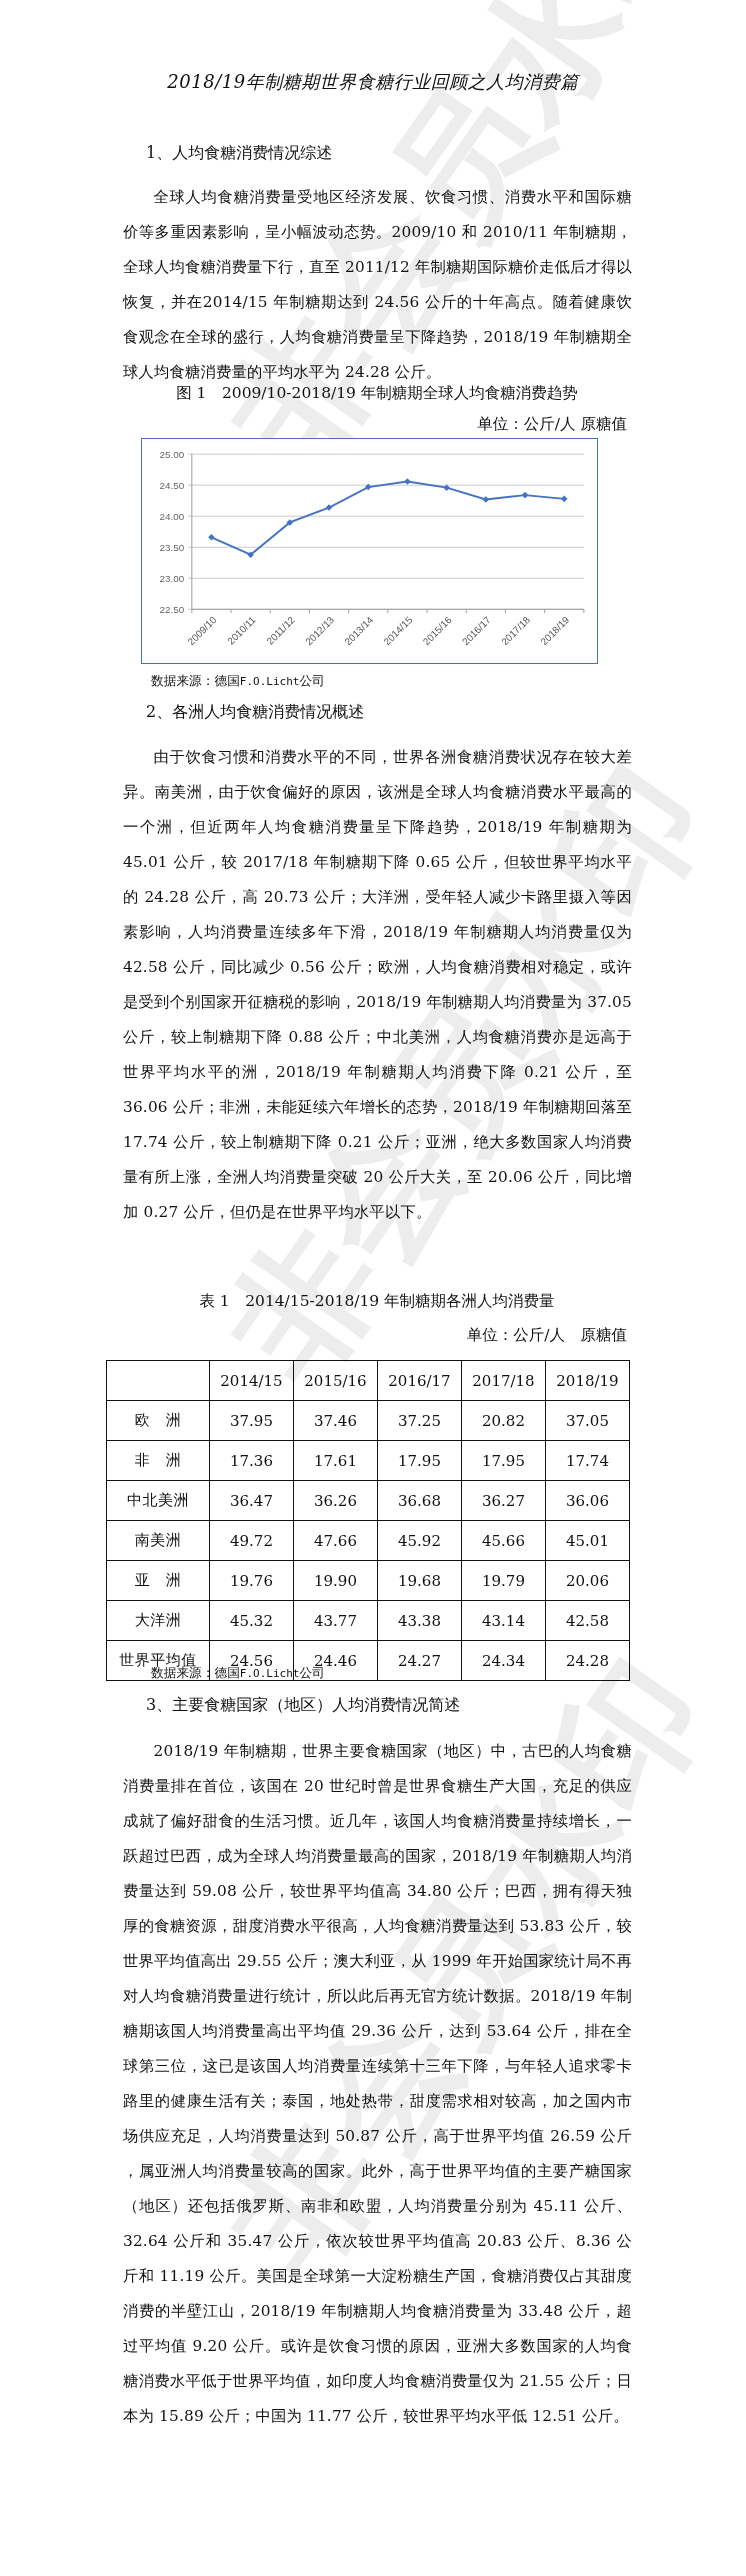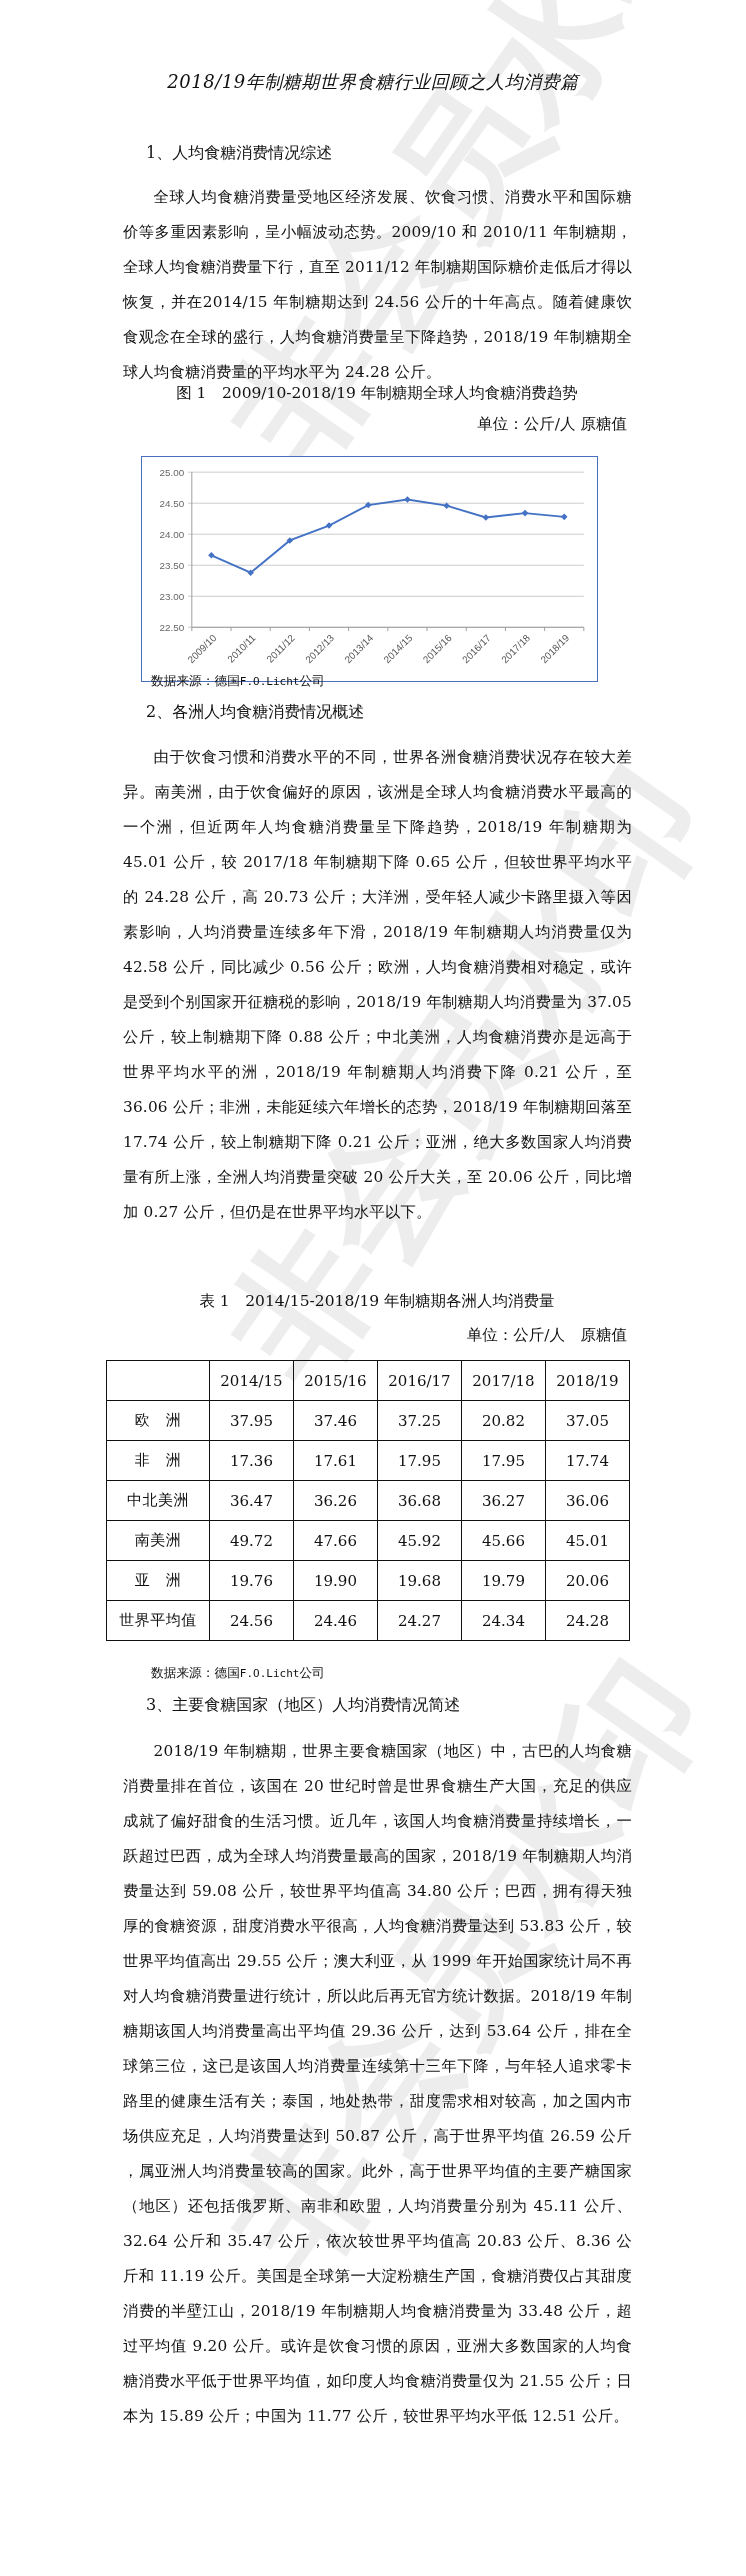--- a/index.html
+++ b/index.html
@@ -10,21 +10,21 @@
            font-size: 18px; letter-spacing: 0.5px; font-style: italic; }
   .h { position: absolute; left: 146px; font-size: 16px; }
   .para { position: absolute; left: 113px; width: 529px; font-size: 15.3px;
           line-height: 35px; text-align: justify; letter-spacing: 0.2px; }
   .para p { margin: 10px; text-indent: 2em; }
   .caption { position: absolute; left: 4px; width: 746px; text-align: center; font-size: 15.5px; }
   .unit { position: absolute; right: 119px; font-size: 15.5px; }
   .source { position: absolute; left: 151px; font-size: 12.7px;
             font-family: "DejaVu Sans", "Liberation Sans", sans-serif; }
   .source .mono { font-family: "DejaVu Sans Mono", "Liberation Mono", monospace; font-size: 11px; }
-  .chart-box { position: absolute; left: 141px; top: 456px; width: 455px; height: 224px;
+  .chart-box { position: absolute; left: 141px; top: 438px; width: 455px; height: 224px;
                border: 1.4px solid #4a6fbf; background: #fff; }
   .chart-box svg { position: absolute; left: 0; top: 0; }
   table.data { position: absolute; left: 106px; top: 1360px; border-collapse: collapse;
                font-size: 15px; }
   table.data td { border: 1.1px solid #111; height: 39px; text-align: center; padding: 0; }
   table.data td.rh { width: 102px; letter-spacing: 0.5px; }
   table.data td.c { width: 83px; }
   .wm { position: absolute; color: rgba(0,0,0,0.07); font-size: 141px; font-weight: bold;
         font-family: "DejaVu Sans", "Liberation Sans", sans-serif; transform: rotate(-55deg);
         transform-origin: left top; white-space: nowrap; pointer-events: none; }
@@ -153,20 +153,28 @@
         </tr>
         <tr>
           <td class="rh">亚　洲</td>
           <td class="c">19.76</td>
           <td class="c">19.90</td>
           <td class="c">19.68</td>
           <td class="c">19.79</td>
           <td class="c">20.06</td>
         </tr>
         <tr>
+          <td class="rh">大洋洲</td>
+          <td class="c">45.32</td>
+          <td class="c">43.77</td>
+          <td class="c">43.38</td>
+          <td class="c">43.14</td>
+          <td class="c">42.58</td>
+        </tr>
+        <tr>
           <td class="rh">世界平均值</td>
           <td class="c">24.56</td>
           <td class="c">24.46</td>
           <td class="c">24.27</td>
           <td class="c">24.34</td>
           <td class="c">24.28</td>
         </tr>
       </tbody>
   </table>
 

